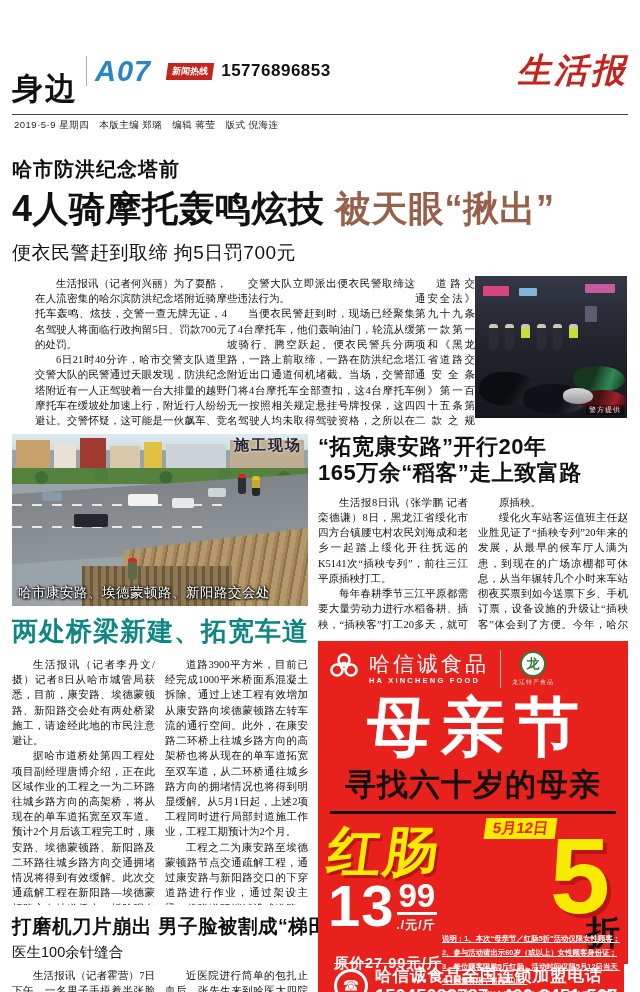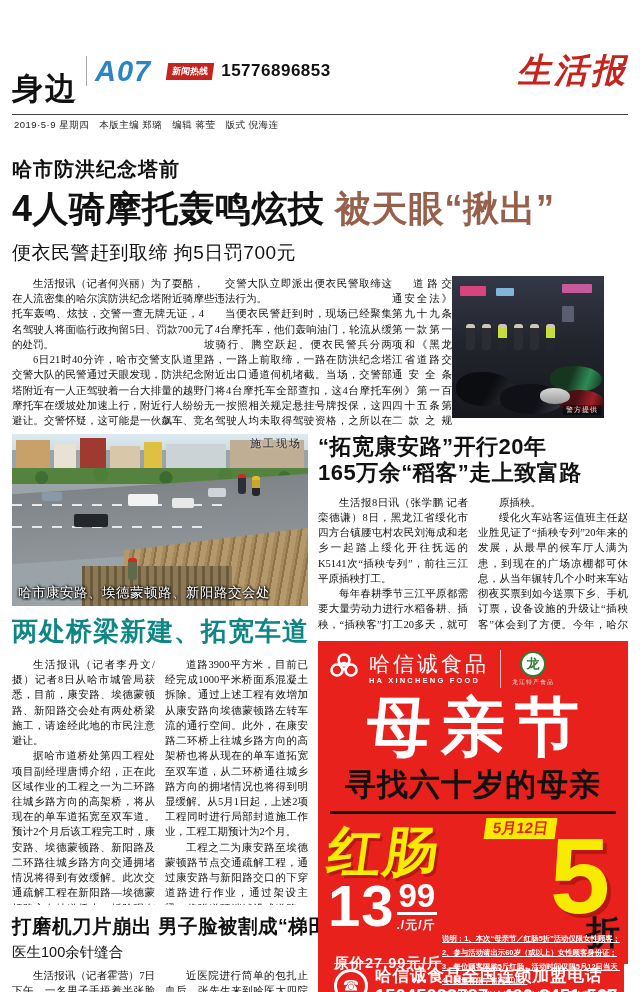--- a/index.html
+++ b/index.html
@@ -22,21 +22,21 @@
   .masthead-logo{margin-left:auto;color:var(--brand-red);font-family:"Liberation Serif",serif;
                  font-size:34px;font-weight:900;font-style:italic;letter-spacing:3px;}
   .head-rule{height:1px;background:#444;margin-top:4px;}
   .dateline{font-size:9.5px;color:#222;padding:4px 2px 0 2px;letter-spacing:.5px;}
 
   
   .lead-kicker{font-size:20px;font-weight:600;margin-top:24px;letter-spacing:1px;}
   .lead-headline{font-size:36px;font-weight:900;letter-spacing:.5px;margin-top:2px;white-space:nowrap;}
   .lead-headline .brown{color:var(--head-brown);}
   .lead-subhead{font-size:19px;font-weight:500;margin-top:6px;letter-spacing:.5px;}
-  .lead-body{display:flex;gap:0;margin-top:10px;height:150px;overflow:hidden;}
+  .lead-body{display:flex;gap:0;margin-top:10px;height:150px;overflow:hidden;margin-left:23px;}
   .colx{font-family:"Liberation Serif",serif;font-size:10.5px;line-height:1.45;text-align:justify;overflow:hidden;}
   .colx p{text-indent:2em;}
   .lead-c1{width:192px;} .lead-c2{width:188px;} .lead-c3{width:60px;}
 
   .lead-photo{position:relative;width:152px;height:142px;overflow:hidden;flex:none;
               background:linear-gradient(#343847 0%,#23252e 45%,#17181d 100%);}
   .neon{position:absolute;border-radius:1px;}
   .persons{position:absolute;top:48px;left:14px;display:flex;gap:7px;}
   .person{width:9px;height:26px;border-radius:3px;background:linear-gradient(#cfc6b8 0 16%,#2a2d33 16%);}
   .person.vest{background:linear-gradient(#cfc6b8 0 16%,#c7dd3c 16% 55%,#23262b 55%);}
@@ -62,21 +62,21 @@
   .road{position:absolute;top:50px;left:0;width:100%;height:70px;
         background:linear-gradient(#7e8487,#8f9598);transform:skewY(-4deg);}
   .lane{position:absolute;height:2px;background:repeating-linear-gradient(90deg,#e8e8e8 0 10px,transparent 10px 20px);}
   .car{position:absolute;border-radius:2px;}
   .dirt{position:absolute;right:0;bottom:0;width:62%;height:78px;transform:skewY(-7deg);transform-origin:right bottom;
         background:repeating-linear-gradient(100deg,#b4996c 0 6px,#a5895d 6px 9px,#8d7347 9px 11px);}
   .rebar{position:absolute;left:70px;bottom:0;width:150px;height:40px;
          background:repeating-linear-gradient(90deg,#6b5a3e 0 3px,#8d7a55 3px 8px),
                     repeating-linear-gradient(0deg,rgba(40,30,15,.5) 0 2px,transparent 2px 7px);}
   .worker{position:absolute;width:8px;height:20px;border-radius:3px;}
-  .site-label{position:absolute;top:2px;right:6px;font-size:11px;font-weight:400;color:#223;
+  .site-label{position:absolute;top:2px;right:6px;font-size:15px;font-weight:700;color:#223;
               letter-spacing:2px;text-shadow:0 0 3px rgba(255,255,255,.8);padding-left:32px;}
   .con-caption{position:absolute;left:6px;bottom:4px;font-size:13.5px;font-weight:400;color:#fff;
                text-shadow:1px 1px 2px #000,-1px 1px 2px #000,1px -1px 2px #000;letter-spacing:.5px;white-space:nowrap;}
   .bridge-headline{color:var(--teal);font-size:26px;font-weight:900;letter-spacing:1px;margin-top:8px;white-space:nowrap;}
   .bridge-body{display:flex;gap:10px;margin-top:8px;height:248px;overflow:hidden;justify-content:space-between;}
   .bridge-body .colx{width:143px;}
 
   
   .injury{margin-top:8px;}
   .injury-headline{font-size:19.5px;font-weight:900;letter-spacing:.5px;white-space:nowrap;}

